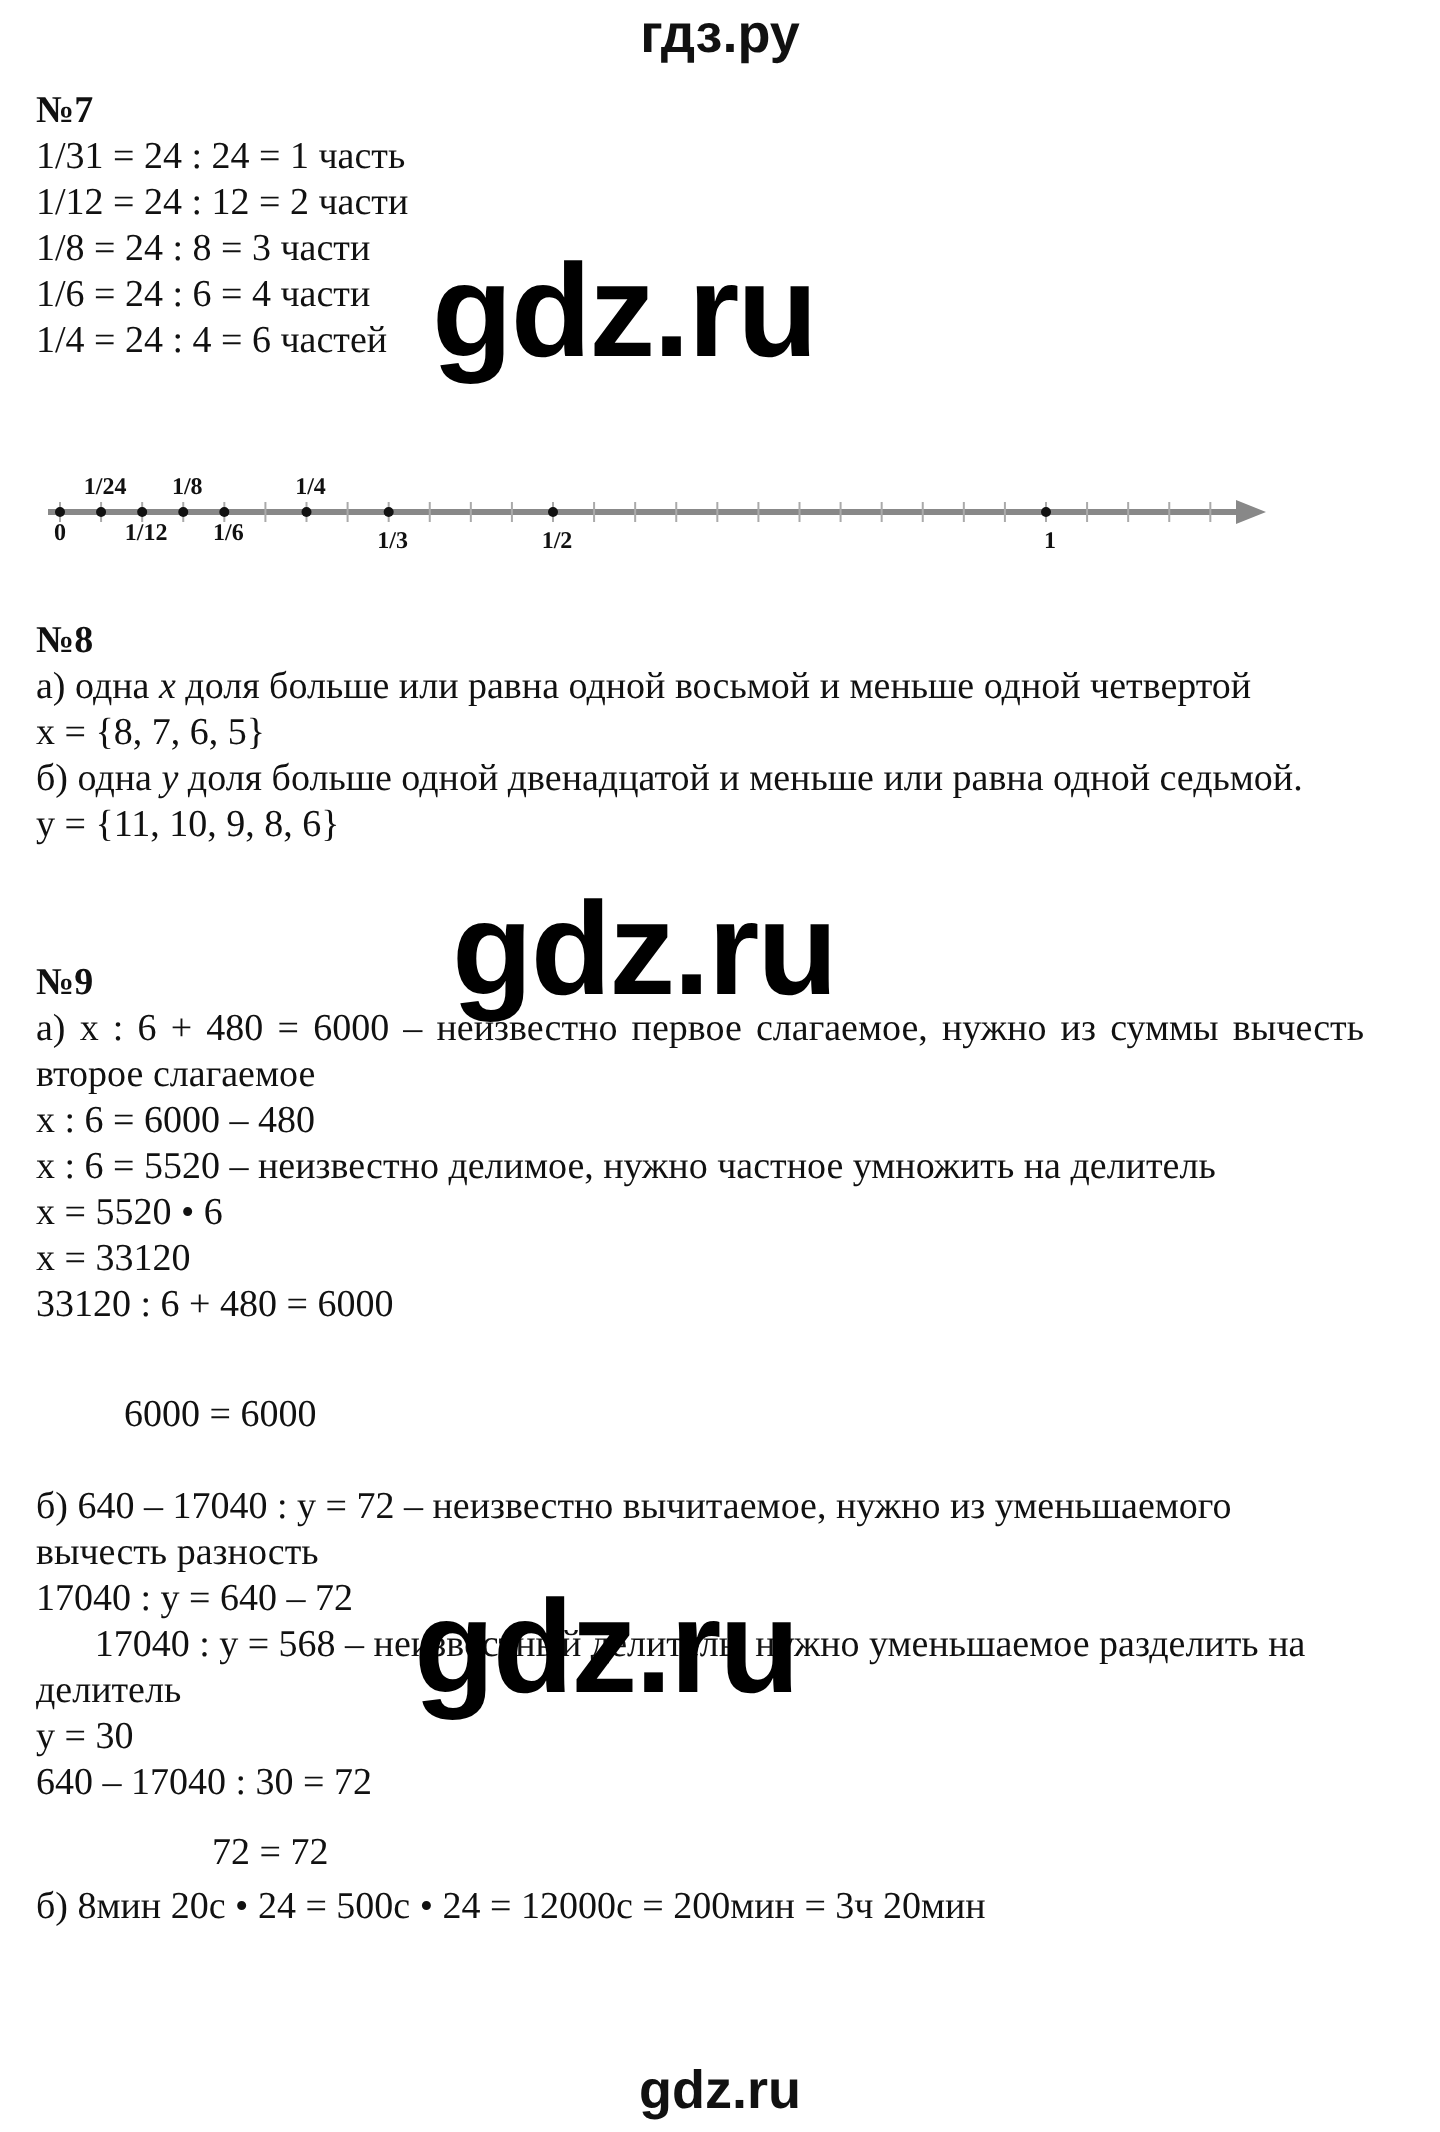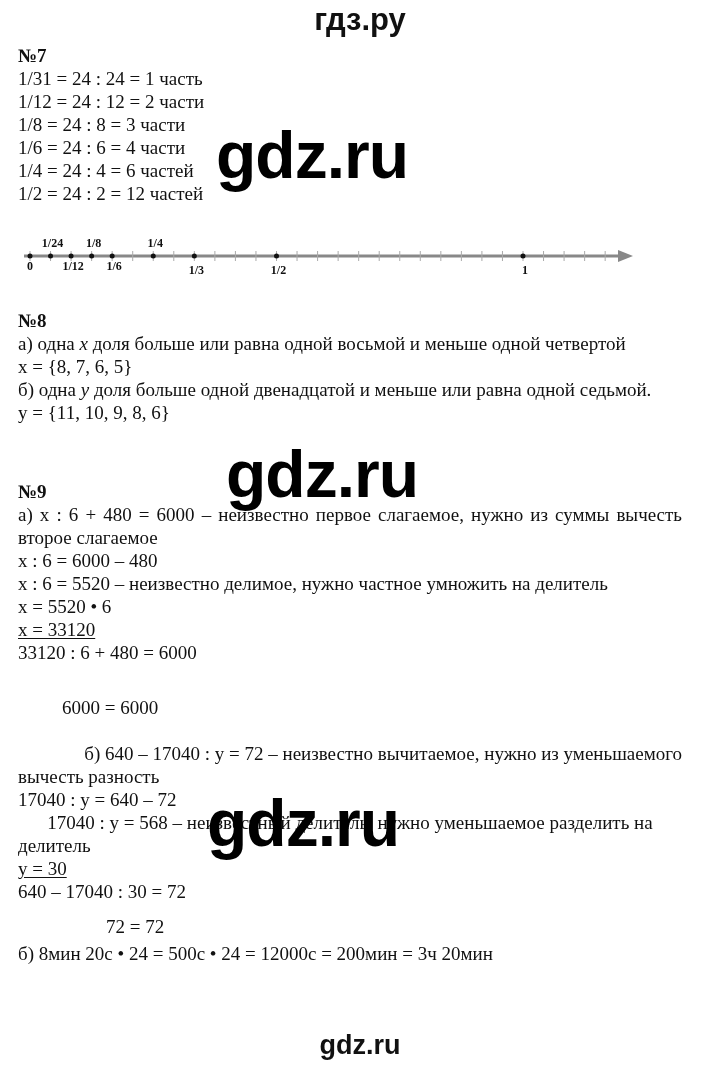--- a/index.html
+++ b/index.html
@@ -1,47 +1,46 @@
 <!DOCTYPE html>
 <html><head>
   <meta charset="utf-8">
   <style>
     html, body { margin: 0; padding: 0; background: #ffffff; }
     body { width: 720px; height: 1066px; position: relative; overflow: hidden; color: #111; }
     .site-header { position: absolute; top: 2px; left: 0; width: 720px; text-align: center;
-      font-family: "Liberation Sans", sans-serif; font-weight: bold; font-size: 31px; color: #111; letter-spacing: 0px; }
+      font-family: "Liberation Sans", sans-serif; font-weight: bold; font-size: 27px; color: #111; letter-spacing: 0px; }
     .site-footer { position: absolute; top: 1030px; left: 0; width: 720px; text-align: center;
       font-family: "Liberation Sans", sans-serif; font-weight: bold; font-size: 27px; color: #111; }
     .text { position: absolute; left: 18px; width: 664px; font-family: "Liberation Serif", serif;
       font-size: 19px; line-height: 23px; color: #111; }
     .line { white-space: nowrap; }
     .just { text-align: justify; text-align-last: left; white-space: normal; }
     .h { font-weight: bold; }
-    .u { text-decoration: underline; text-underline-offset: 2px; }
+    .u { text-underline-offset: 2px; }
     .indent1 { padding-left: 44px; margin-top: 32px; }
     .indent2 { padding-left: 88px; margin-top: 12px; }
     .gap { height: 23px; }
     .wm { position: absolute; font-family: "Liberation Sans", sans-serif; font-weight: bold;
       font-size: 66px; color: #000; letter-spacing: -1px; line-height: 1; }
     .numline { position: absolute; left: 0; top: 225px; width: 720px; height: 60px; }
     .lbl { font-family: "Liberation Serif", serif; font-weight: bold; font-size: 12px; fill: #111; }
   </style>
 </head>
 <body>
 
 <div class="site-header">гдз.ру</div>
 
 <div class="text" style="top:44px;">
   <div class="line h">№7</div>
   <div class="line">1/31 = 24 : 24 = 1 часть</div>
   <div class="line">1/12 = 24 : 12 = 2 части</div>
   <div class="line">1/8 = 24 : 8 = 3 части</div>
   <div class="line">1/6 = 24 : 6 = 4 части</div>
   <div class="line">1/4 = 24 : 4 = 6 частей</div>
-  <div class="line">1/2 = 24 : 2 = 12 частей</div>
 </div>
 
 <svg class="numline" viewBox="0 225 720 60" width="720" height="60">
   <line x1="24" y1="256" x2="622" y2="256" stroke="#888" stroke-width="3"></line>
   <polygon points="618,250 633,256 618,262" fill="#888"></polygon>
   <g id="ticks">
       <line x1="30" x2="30" y1="251" y2="261" stroke="#aaa" stroke-width="1"></line>
       <line x1="50.54166666666667" x2="50.54166666666667" y1="251" y2="261" stroke="#aaa" stroke-width="1"></line>
       <line x1="71.08333333333334" x2="71.08333333333334" y1="251" y2="261" stroke="#aaa" stroke-width="1"></line>
       <line x1="91.62500000000001" x2="91.62500000000001" y1="251" y2="261" stroke="#aaa" stroke-width="1"></line>
@@ -104,21 +103,21 @@
 <div class="text" style="top:480px;">
   <div class="line h">№9</div>
   <div class="just">а) x : 6 + 480 = 6000 – неизвестно первое слагаемое, нужно из суммы вычесть второе слагаемое</div>
   <div class="line">x : 6 = 6000 – 480</div>
   <div class="line">x : 6 = 5520 – неизвестно делимое, нужно частное умножить на делитель</div>
   <div class="line">x = 5520 • 6</div>
   <div class="line"><span class="u">x = 33120</span></div>
   <div class="line">33120 : 6 + 480 = 6000</div>
   <div class="line indent1">6000 = 6000</div>
   <div class="gap"></div>
-  <div class="just" style="text-align:right;">б) 640 – 17040 : y = 72 – неизвестно вычитаемое, нужно из уменьшаемого вычесть разность</div>
+  <div class="just" style="text-align:left;">б) 640 – 17040 : y = 72 – неизвестно вычитаемое, нужно из уменьшаемого вычесть разность</div>
   <div class="line">17040 : y = 640 – 72</div>
   <div class="just" style="text-align:center;">17040 : y = 568 – неизвестный делитель, нужно уменьшаемое разделить на делитель</div>
   <div class="line"><span class="u">y = 30</span></div>
   <div class="line">640 – 17040 : 30 = 72</div>
   <div class="line indent2">72 = 72</div>
 </div>
 
 <div class="text" style="top:942px;">
   <div class="line">б) 8мин 20с • 24 = 500с • 24 = 12000с = 200мин = 3ч 20мин</div>
 </div>

